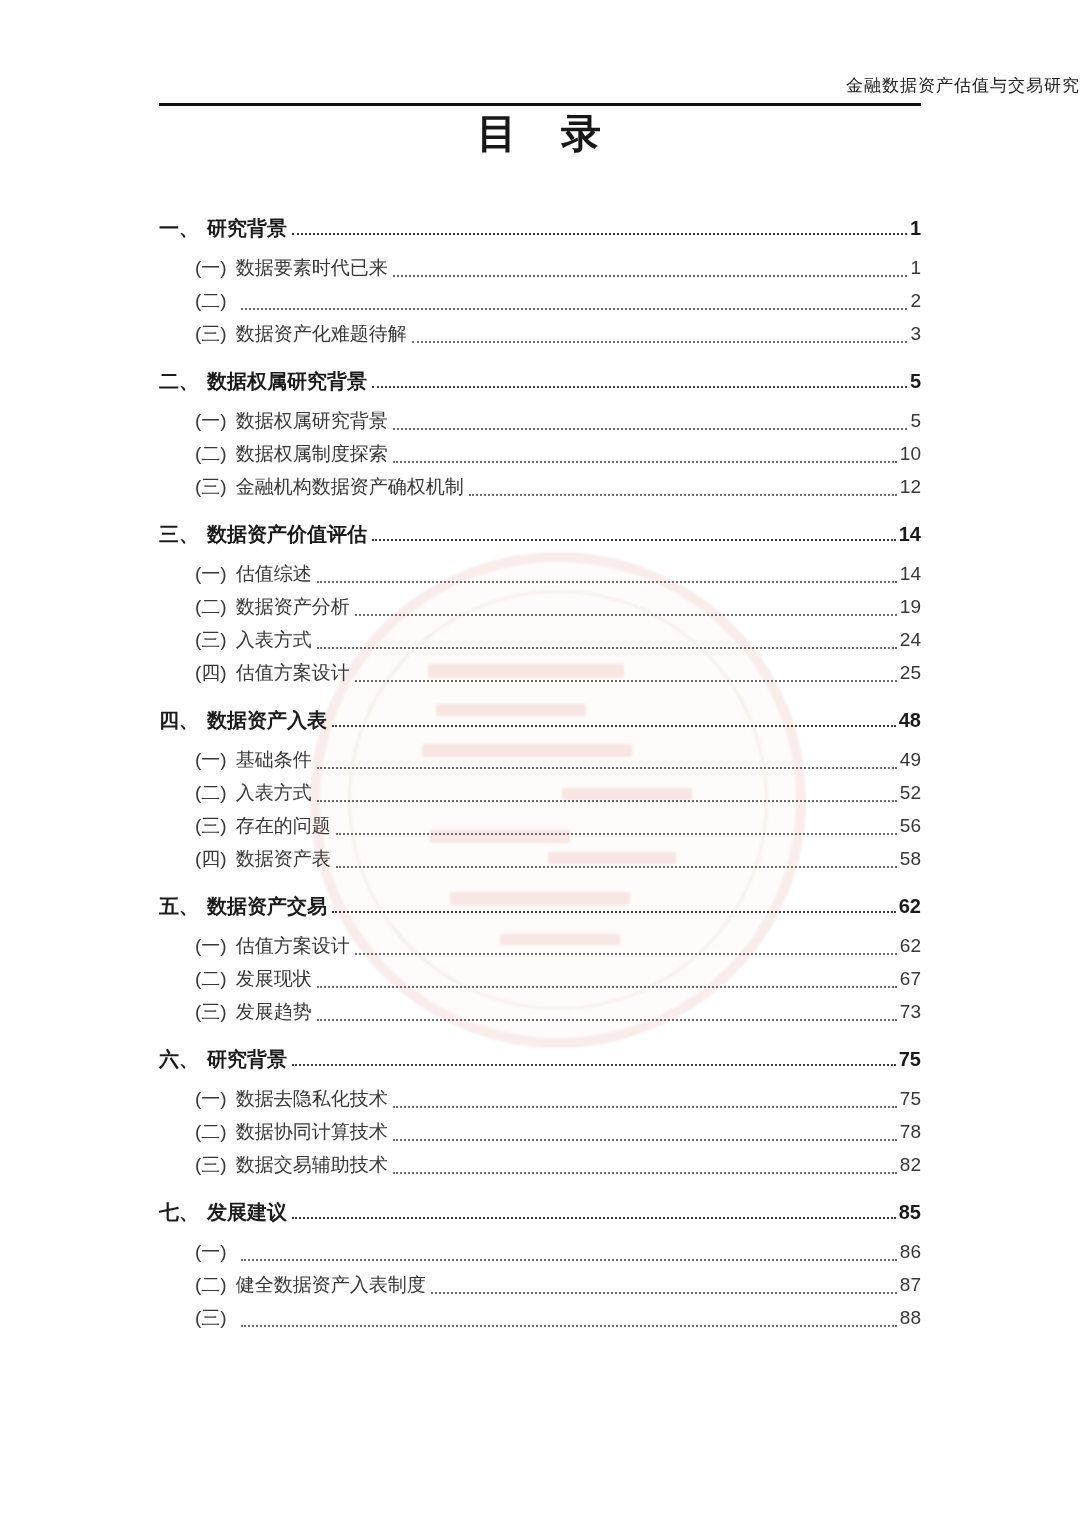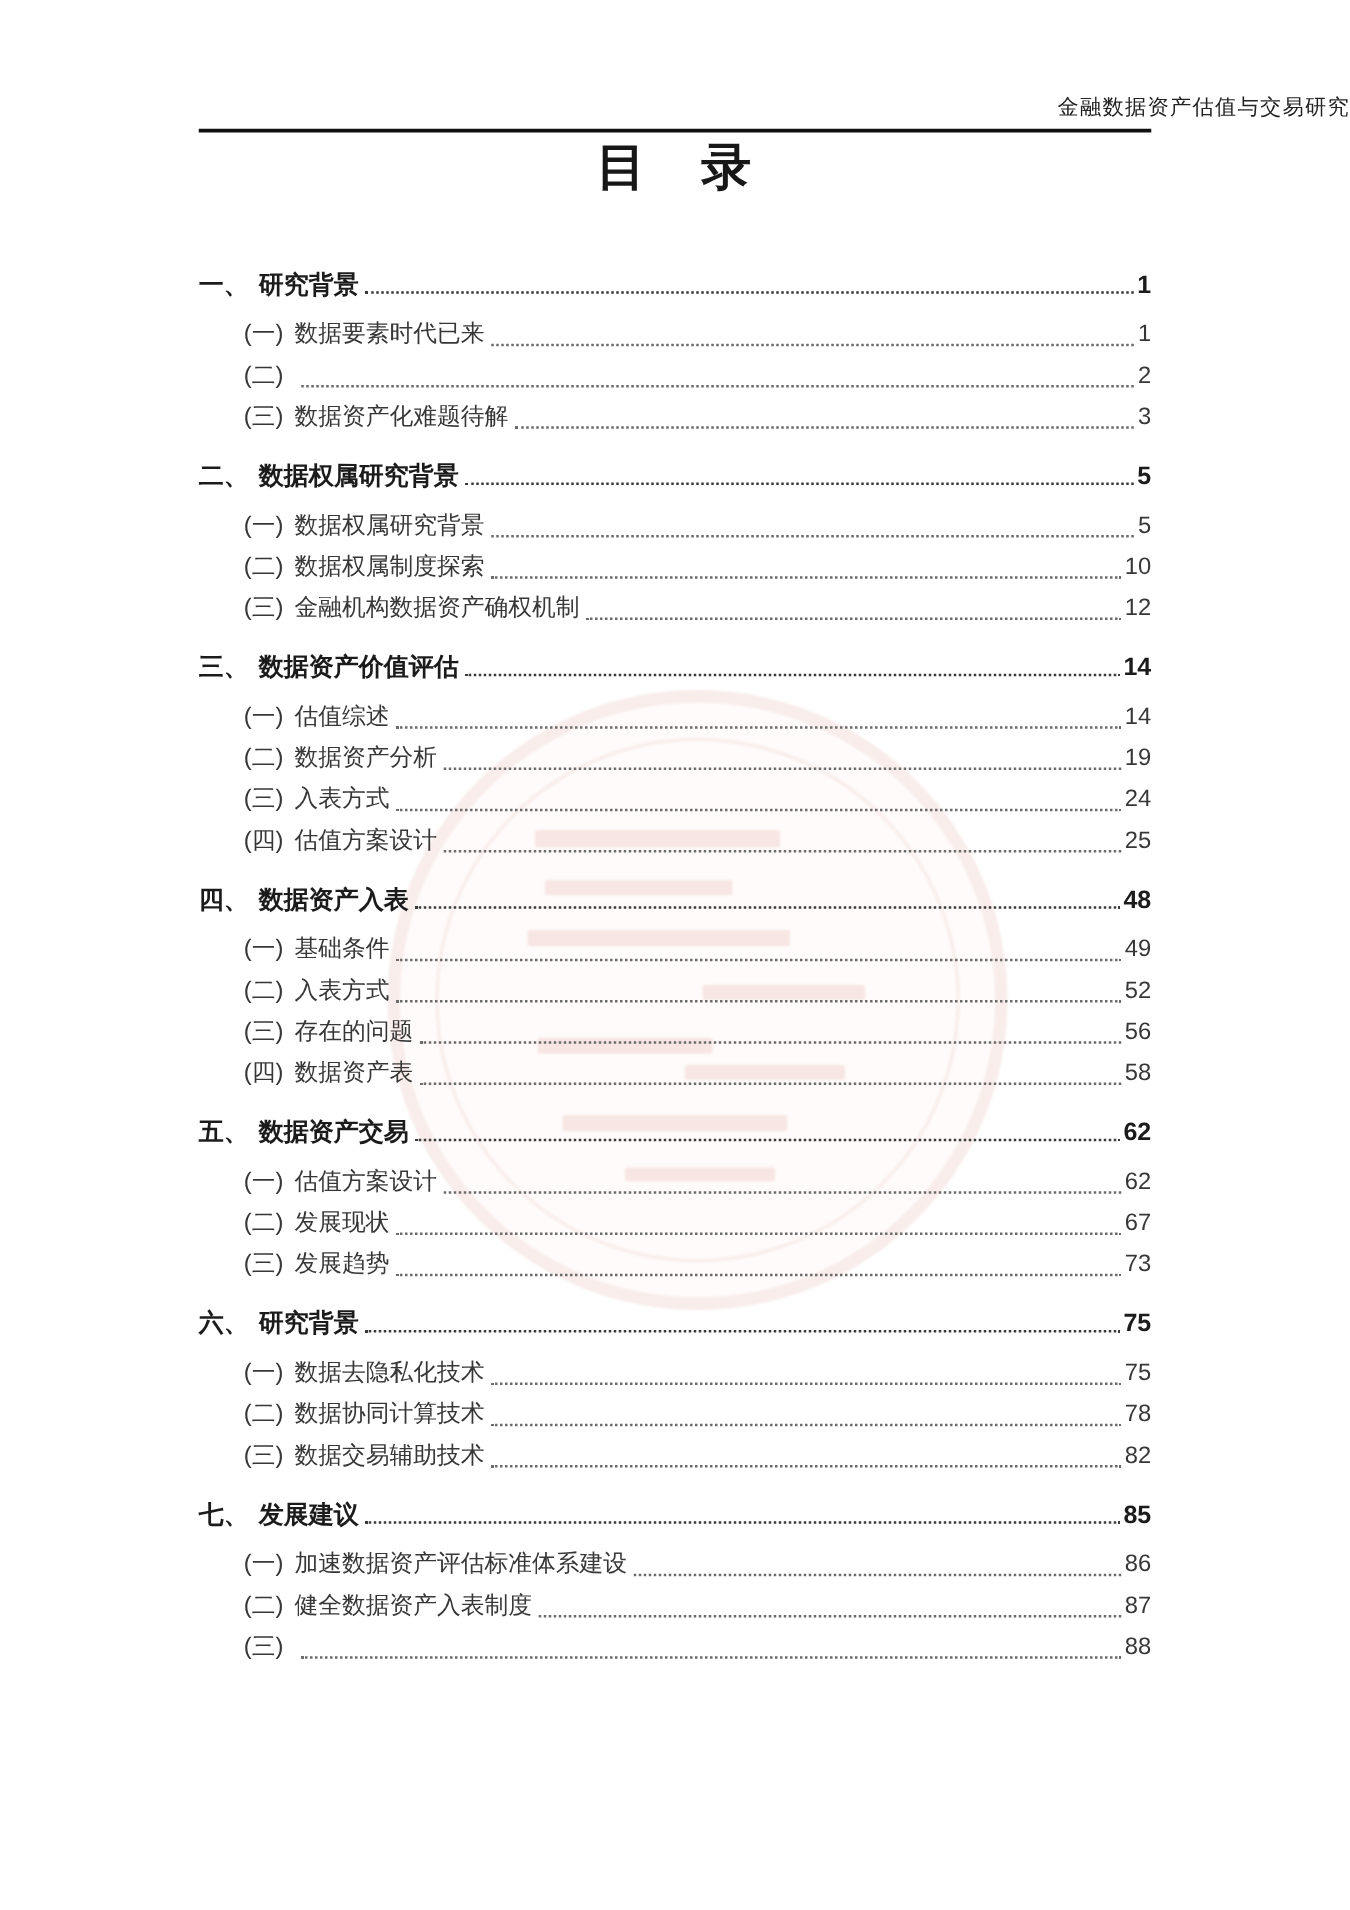--- a/index.html
+++ b/index.html
@@ -290,21 +290,20 @@
         <span class="pg">82</span>
       </div>
       <div class="row lvl1">
         <span class="num">七、</span>
         <span class="t">发展建议</span>
         <span class="dots"></span>
         <span class="pg">85</span>
       </div>
       <div class="row lvl2">
         <span class="num">(一)</span>
-        <span class="t">加速数据资产评估标准体系建设</span>
         <span class="dots"></span>
         <span class="pg">86</span>
       </div>
       <div class="row lvl2">
         <span class="num">(二)</span>
         <span class="t">健全数据资产入表制度</span>
         <span class="dots"></span>
         <span class="pg">87</span>
       </div>
       <div class="row lvl2">

